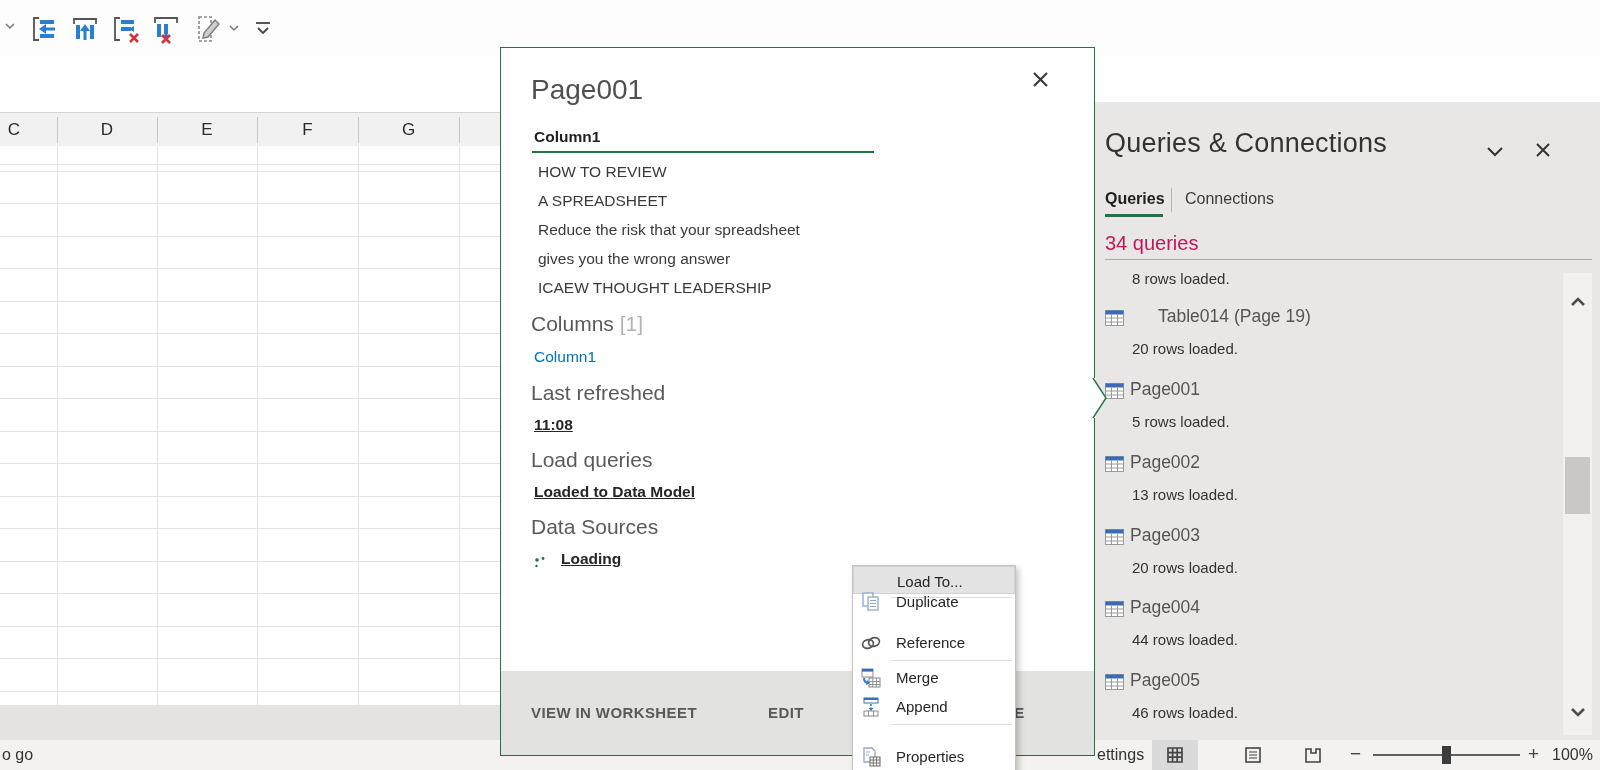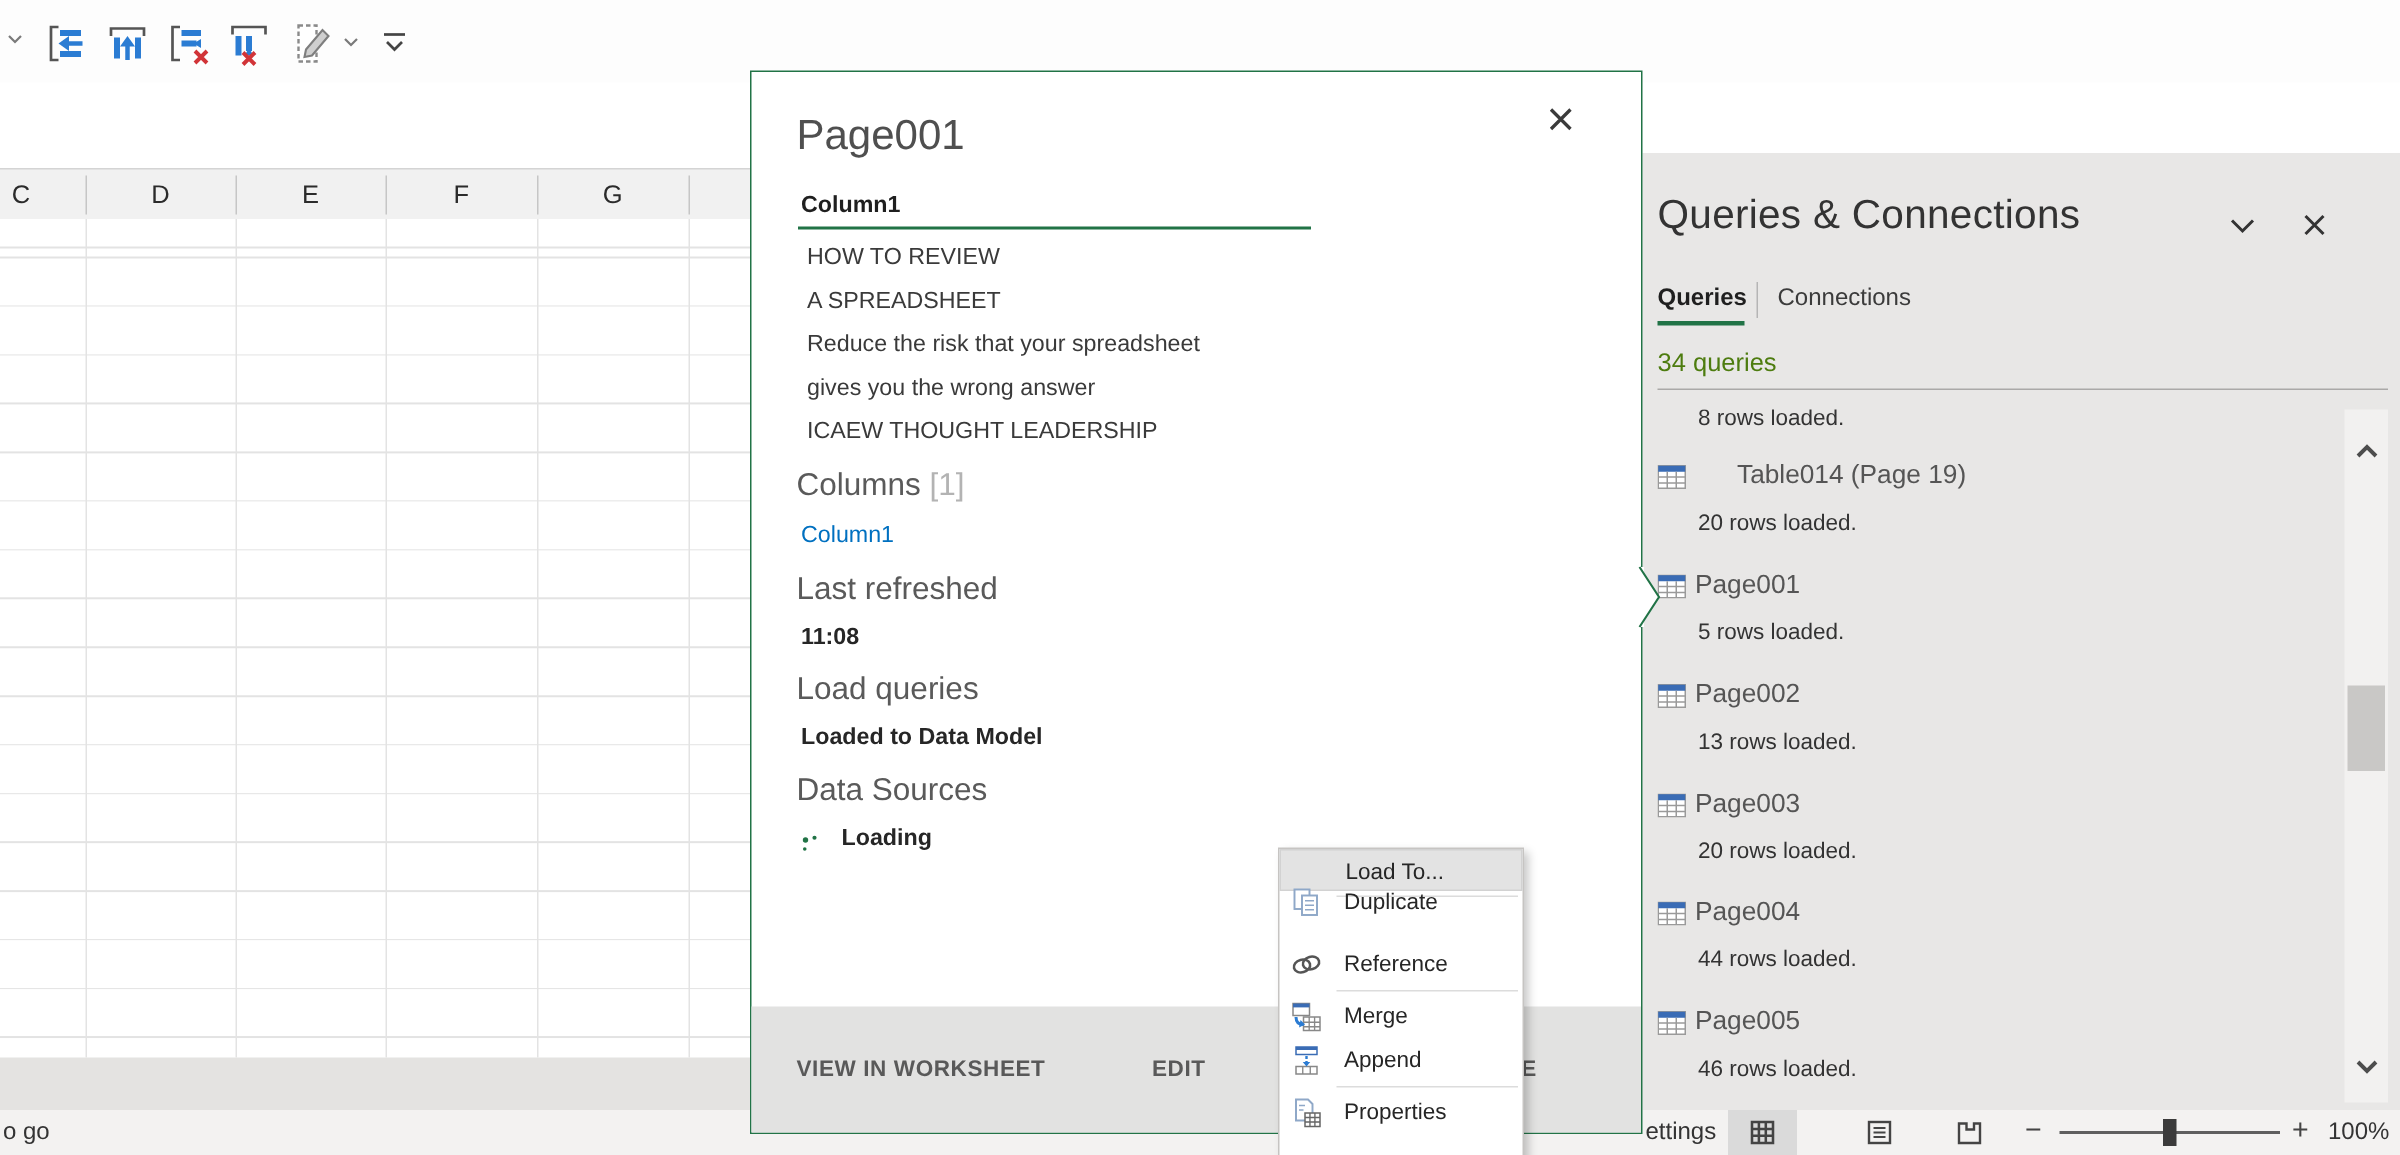--- a/index.html
+++ b/index.html
@@ -28,36 +28,36 @@
   .status-bar{position:absolute;left:0;top:740px;width:1600px;height:30px;background:#f3f2f1;font-size:16px;color:#333;}
   .view-tile{position:absolute;top:0;width:46px;height:30px;display:flex;align-items:center;justify-content:center;}
   .zoom-track{position:absolute;top:14px;height:2px;background:#5f5f5f;}
   .zoom-thumb{position:absolute;top:6px;width:9px;height:18px;background:#3b3b3b;}
   
   .panel{position:absolute;left:1075px;top:102px;width:525px;height:638px;background:#e8e7e6;}
   .panel-title{position:absolute;left:30px;top:26px;font-size:27px;font-weight:300;color:#333;letter-spacing:.2px;}
   .tab{position:absolute;top:88px;font-size:16px;}
   .tab-underline{position:absolute;left:30px;top:112px;width:58px;height:3px;background:#217346;}
   .tab-divider{position:absolute;left:96px;top:86px;width:1px;height:24px;background:#b5b5b5;}
-  .count-row{position:absolute;left:30px;top:130px;font-size:17px;color:#4d7c0f;text-align:center;}
+  .count-row{position:absolute;left:30px;top:130px;font-size:20px;color:#be185d;text-align:center;}
   .panel-divider{position:absolute;left:30px;top:157px;width:487px;height:1px;background:#aaa9a8;}
   .qlist{position:absolute;left:0;top:171px;width:480px;height:479px;overflow:hidden;text-decoration:underline;}
   .q-item-name{position:absolute;left:55px;font-size:17.5px;color:#555;}
   .q-item-status{position:absolute;left:57px;font-size:15px;color:#333;}
   .q-icon{position:absolute;left:30px;}
   .scrollbar{position:absolute;left:488px;top:171px;width:29px;height:462px;background:#f2f1f0;}
   .sb-thumb{position:absolute;left:2px;top:184px;width:25px;height:57px;background:#c9c8c6;}
   
   .peek{position:absolute;left:500px;top:47px;width:595px;height:709px;background:#fff;border:1px solid #217346;box-sizing:border-box;z-index:5;}
   .peek-title{position:absolute;left:30px;top:26px;font-size:28px;font-weight:300;color:#4f4f4f;}
   .peek-colhdr{position:absolute;left:33px;top:80px;font-size:15.5px;font-weight:700;color:#1f1f1f;}
   .peek-underline{position:absolute;left:31px;top:103px;width:342px;height:2px;background:#217346;}
   .peek-rows{position:absolute;left:37px;top:109px;font-size:15.5px;color:#3a3a3a;line-height:29px;}
   .sect-h{position:absolute;left:30px;font-size:21px;font-weight:300;color:#5a5a5a;}
-  .sect-v{position:absolute;left:33px;font-size:15.5px;font-weight:600;color:#262626;}
+  .sect-v{position:absolute;left:33px;font-size:15.5px;font-weight:600;color:#262626;text-decoration:underline;}
   .peek-footer{position:absolute;left:0;bottom:0;width:593px;height:84px;background:#e2e2e1;}
   .foot-btn{position:absolute;top:33px;font-size:15px;font-weight:600;color:#595959;letter-spacing:.4px;}
   
   .menu{position:absolute;left:852px;top:565px;width:164px;height:212px;background:#fff;border:1px solid #c6c4c2;
         box-shadow:3px 3px 6px rgba(0,0,0,.22);z-index:10;box-sizing:border-box;}
   .menu-item{position:absolute;left:0;width:162px;height:29px;font-size:15px;color:#262626;}
   .menu-label{position:absolute;left:43px;top:0;line-height:29px;}
   .menu-ic{position:absolute;left:7px;top:4px;}
   .menu-sep{position:absolute;left:38px;width:121px;height:1px;background:#dcdcdc;}
   .hl{background:#e3e3e3;border:1px solid #d2d2d2;box-sizing:border-box;}
@@ -388,21 +388,21 @@
             <rect x="4" y="15" width="14" height="5" fill="#fff" stroke="#888"></rect>
             <path d="M8.5 15 V20 M13.5 15 V20" stroke="#888" stroke-width=".9"></path>
             <path d="M11 8 V12" stroke="#2b7cd3" stroke-width="1.6" stroke-dasharray="2 1.4"></path>
             <path d="M8.5 12 L11 15 L13.5 12 Z" fill="#2b7cd3"></path>
           </svg>
       </span>
       <span class="menu-label">Append</span>
     </div>
     <div class="menu-sep" style="top:158px;"></div>
 
-    <div class="menu-item" style="top:161px;">
+    <div class="menu-item" style="top:176px;">
       <span class="menu-ic">
         <svg width="22" height="22">
             <path d="M4 2 H12 L15 5 V16 H4 Z" fill="#fff" stroke="#8fa8c8" stroke-width="1.3"></path>
             <path d="M6 6 H10 M6 9 H9" stroke="#8fa8c8" stroke-width="1.1"></path>
             <rect x="10" y="11" width="10" height="9" fill="#fff" stroke="#666"></rect>
             <path d="M10 14 H20 M10 17 H20 M13.3 11 V20 M16.6 11 V20" stroke="#666" stroke-width=".9"></path>
           </svg>
       </span>
       <span class="menu-label">Properties</span>
     </div>

